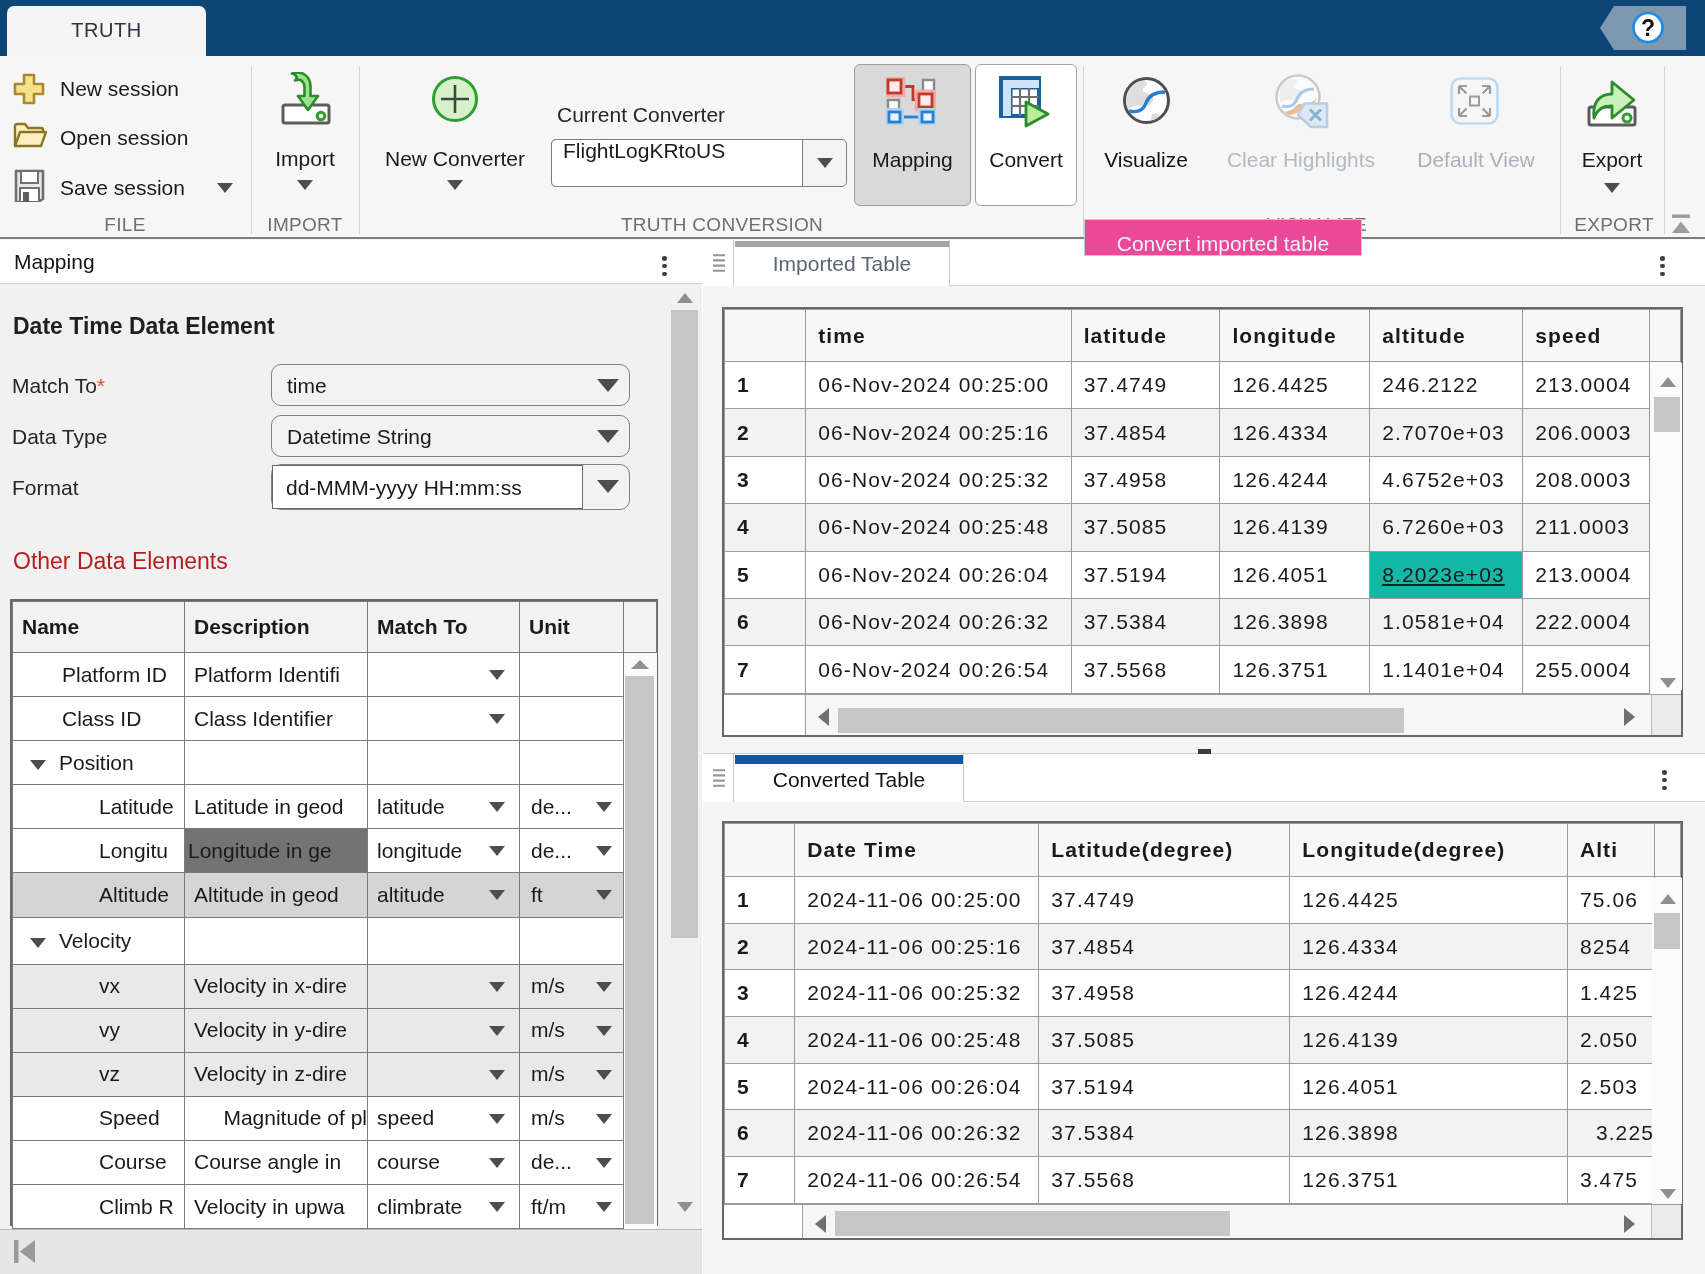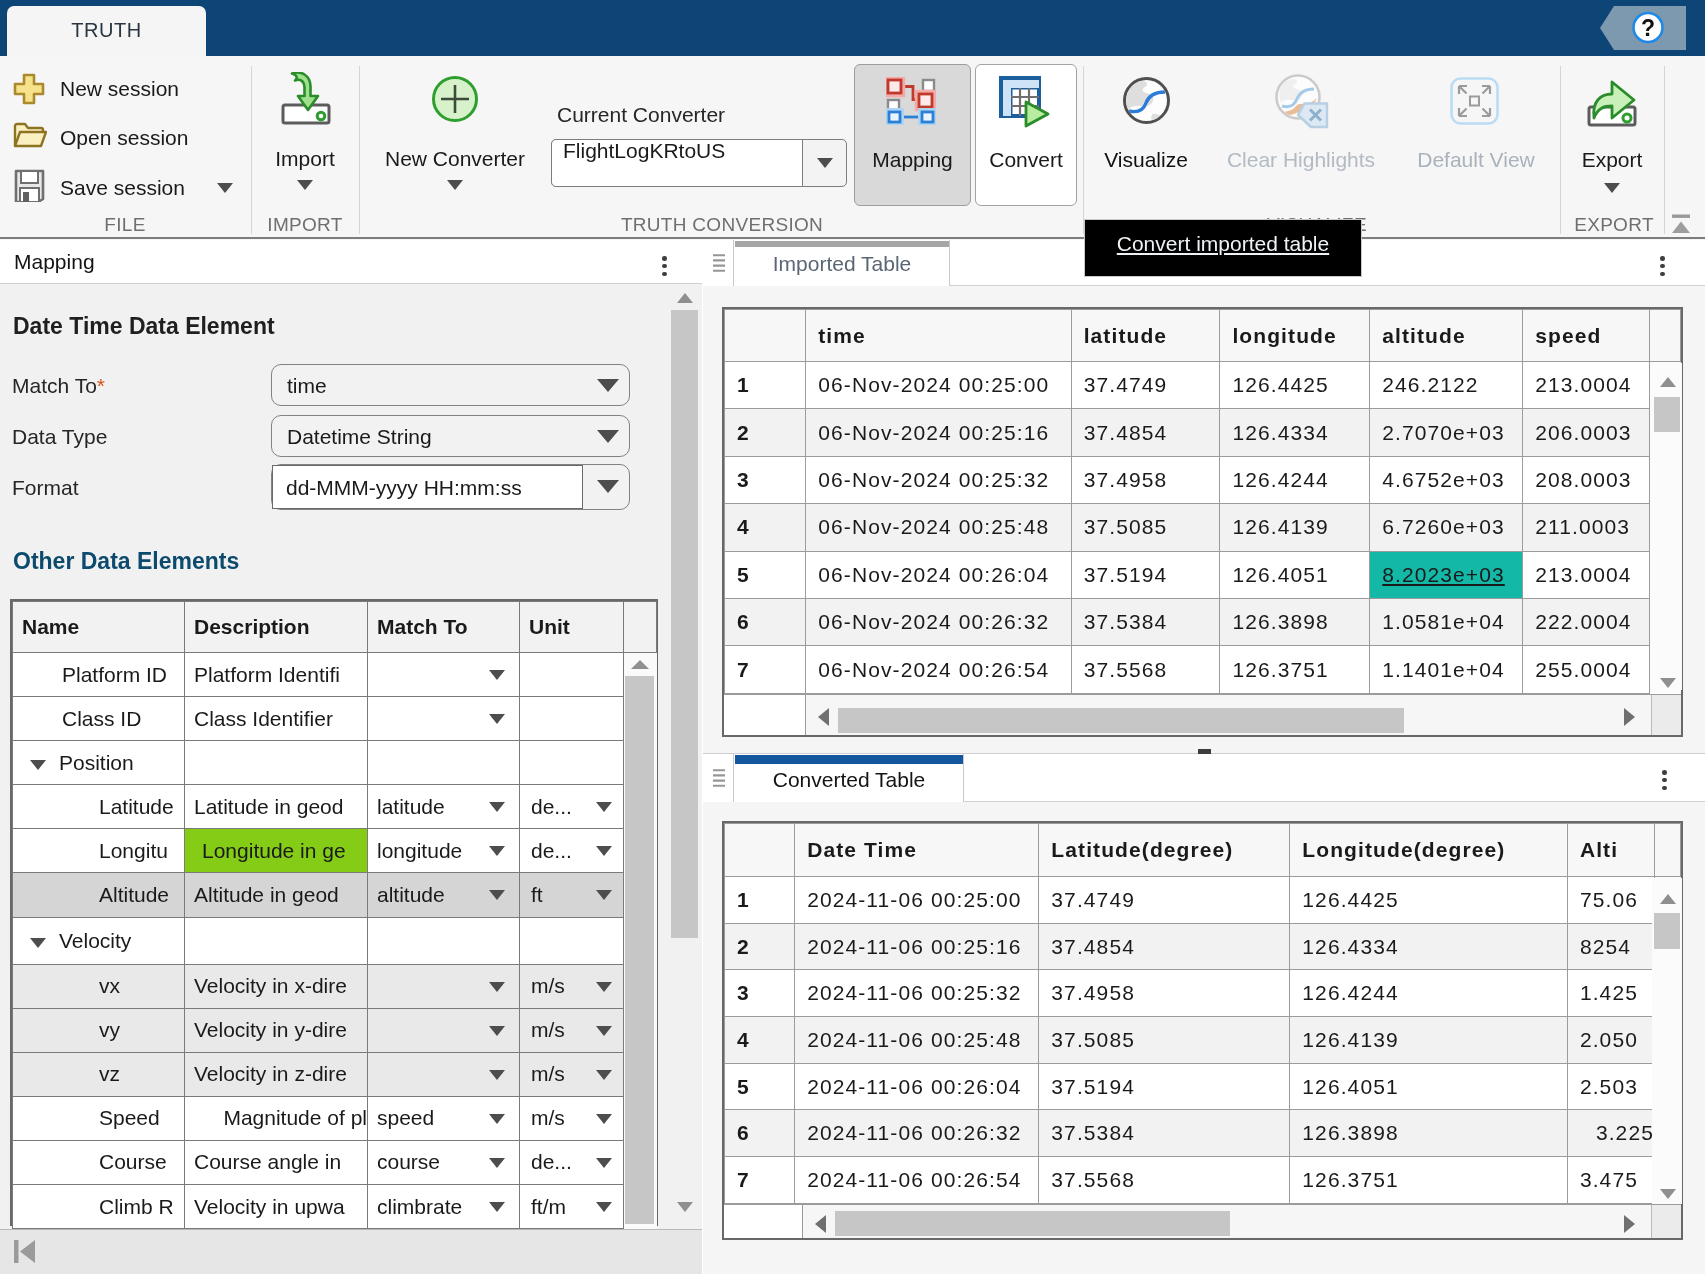--- a/index.html
+++ b/index.html
@@ -170,21 +170,21 @@
 <div class="carB" style="left:597px;top:379px;"></div>
 <div class="lbl" style="left:12px;top:425px;font-size:21px;color:#262626;">Data Type</div>
 <div class="abs" style="left:271px;top:415px;width:359px;height:42px;background:#f2f2f2;border:1.5px solid #828282;border-radius:10px;"></div>
 <div class="lbl" style="left:287px;top:425px;font-size:21px;color:#1a1a1a;">Datetime String</div>
 <div class="carB" style="left:597px;top:430px;"></div>
 <div class="lbl" style="left:12px;top:476px;font-size:21px;color:#262626;">Format</div>
 <div class="abs" style="left:271px;top:464px;width:359px;height:46px;background:#f2f2f2;border:1.5px solid #828282;border-radius:10px;"></div>
 <div class="abs" style="left:272px;top:465px;width:311px;height:44px;background:#fff;border:1.5px solid #6a6a6a;"></div>
 <div class="lbl" style="left:286px;top:476px;font-size:21px;color:#1a1a1a;">dd-MMM-yyyy HH:mm:ss</div>
 <div class="carB" style="left:597px;top:480px;"></div>
-<div class="lbl" style="left:13px;top:548px;font-size:23px;font-weight:bold;color:#0c4a6e;">Other Data Elements</div>
+<div class="lbl" style="left:13px;top:548px;font-size:23px;font-weight:normal;color:#b91c1c;">Other Data Elements</div>
 
 <div class="abs" style="left:10px;top:599px;width:648px;height:627px;border:2px solid #686868;background:#fff;">
 <table style="width:100%;height:100%;font-size:21px;color:#1a1a1a;">
 <colgroup>
         <col style="width:172px">
         <col style="width:183px">
         <col style="width:152px">
         <col style="width:104px">
         <col style="width:33px">
       </colgroup>
@@ -223,21 +223,21 @@
         </tr>
 <tr style="height:44.1px;">
           <td style="border:1px solid #7a7a7a;background:#ffffff;padding-left:86px;position:relative;">Latitude</td>
           <td style="border:1px solid #7a7a7a;background:#ffffff;padding-left:9px;">Latitude in geod</td>
           <td style="border:1px solid #7a7a7a;background:#ffffff;padding-left:9px;position:relative;">latitude<span class="carS" style="right:14px;top:17px;"></span></td>
           <td style="border:1px solid #7a7a7a;background:#ffffff;padding-left:11px;position:relative;">de...<span class="carS" style="right:11px;top:17px;"></span></td>
           <td style="border-left:1px solid #7a7a7a;background:#fafafa;"></td>
         </tr>
 <tr style="height:44.1px;">
           <td style="border:1px solid #7a7a7a;background:#ffffff;padding-left:86px;position:relative;">Longitu</td>
-          <td style="border:1px solid #7a7a7a;background:#84cc16;padding-left:17px;">Longitude in ge</td>
+          <td style="border:1px solid #7a7a7a;background:#737373;padding-left:3px;">Longitude in ge</td>
           <td style="border:1px solid #7a7a7a;background:#ffffff;padding-left:9px;position:relative;">longitude<span class="carS" style="right:14px;top:17px;"></span></td>
           <td style="border:1px solid #7a7a7a;background:#ffffff;padding-left:11px;position:relative;">de...<span class="carS" style="right:11px;top:17px;"></span></td>
           <td style="border-left:1px solid #7a7a7a;background:#fafafa;"></td>
         </tr>
 <tr style="height:44.1px;">
           <td style="border:1px solid #7a7a7a;background:#d5d5d5;padding-left:86px;position:relative;">Altitude</td>
           <td style="border:1px solid #7a7a7a;background:#d5d5d5;padding-left:9px;">Altitude in geod</td>
           <td style="border:1px solid #7a7a7a;background:#d5d5d5;padding-left:9px;position:relative;">altitude<span class="carS" style="right:14px;top:17px;"></span></td>
           <td style="border:1px solid #7a7a7a;background:#d5d5d5;padding-left:11px;position:relative;">ft<span class="carS" style="right:11px;top:17px;"></span></td>
           <td style="border-left:1px solid #7a7a7a;background:#fafafa;"></td>
@@ -548,13 +548,13 @@
   </div>
 <div class="abs" style="left:1652px;top:878px;width:30px;height:326px;background:#fbfbfb;"></div>
 <svg class="abs" style="left:1659px;top:892px;" width="18" height="14" viewBox="0 0 18 14">
     <path d="M9 2 L17 12 L1 12 Z" fill="#8f8f8f"></path>
   </svg>
 <div class="abs" style="left:1654px;top:913px;width:26px;height:36px;background:#c6c6c6;"></div>
 <svg class="abs" style="left:1659px;top:1187px;" width="18" height="14" viewBox="0 0 18 14">
     <path d="M1 2 L17 2 L9 12 Z" fill="#8f8f8f"></path>
   </svg>
 
-<div class="abs" style="left:1084px;top:219px;width:278px;height:58px;background:#000000;border:1px solid #c9c9c9;color:#eef2f6;font-size:21px;text-align:center;line-height:47px;text-decoration:underline;">Convert imported table</div>
+<div class="abs" style="left:1084px;top:219px;width:278px;height:37px;background:#ec4899;border:1px solid #c9c9c9;color:#eef2f6;font-size:21px;text-align:center;line-height:47px;">Convert imported table</div>
 
 </body></html>

